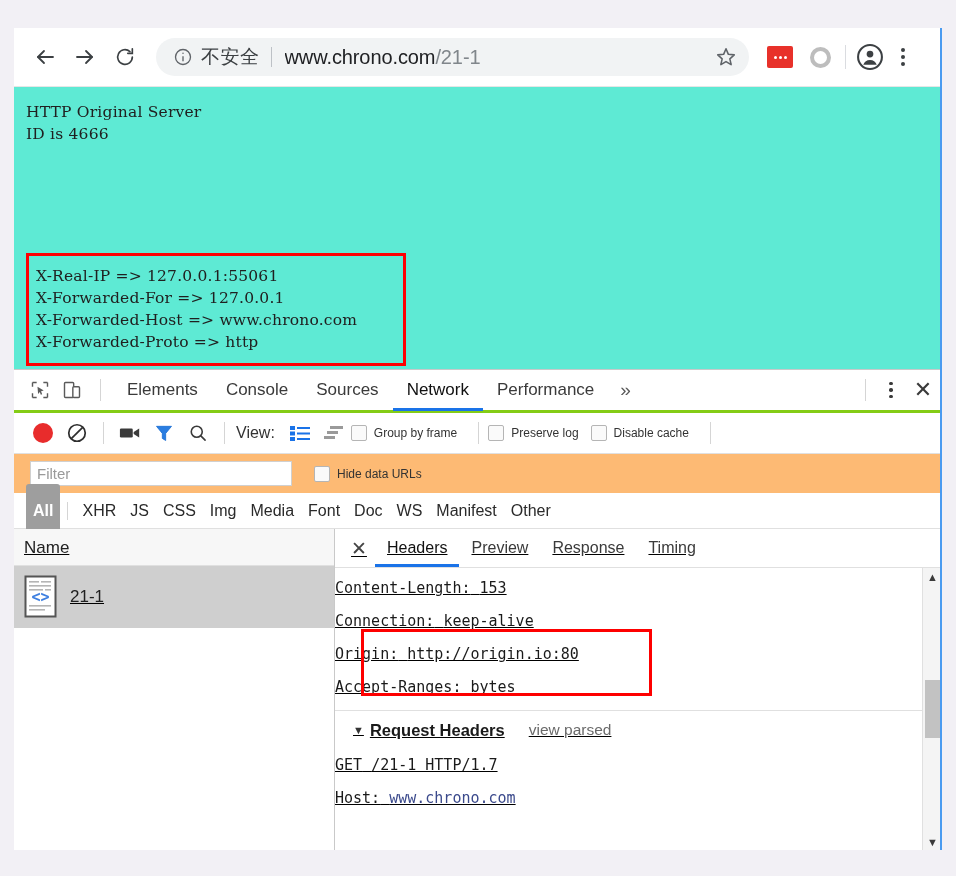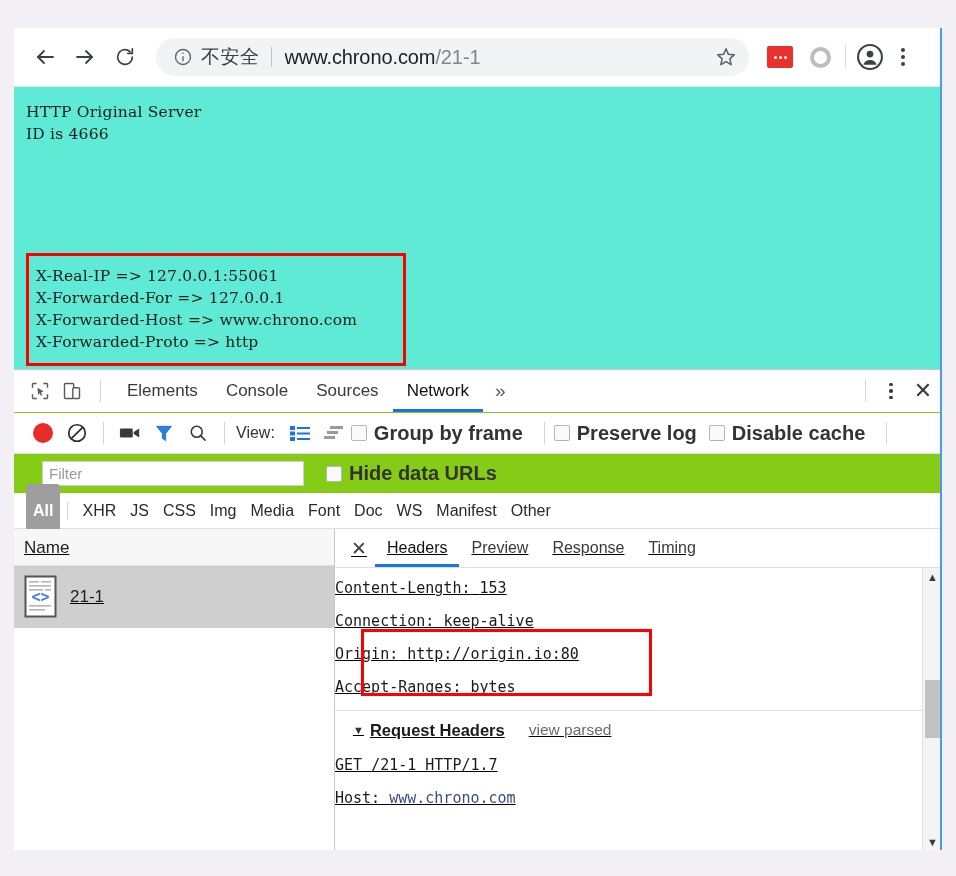--- a/index.html
+++ b/index.html
@@ -219,21 +219,21 @@
     background: #ffffff;
     border-top: 1px solid #c9c9c9;
     box-sizing: border-box;
   }
 
   .dt-tabbar {
     height: 43px;
     display: flex;
     align-items: center;
     padding-left: 10px;
-    border-bottom: 1px solid #84cc16;
+    border-bottom: 3px solid #84cc16;
     box-sizing: border-box;
     background: #ffffff;
   }
   .dt-iconbtn {
     width: 32px;
     height: 30px;
     display: flex;
     align-items: center;
     justify-content: center;
     color: #5a5a5a;
@@ -333,36 +333,35 @@
   .cb {
     width: 14px;
     height: 14px;
     border: 1px solid #b5b5b5;
     border-radius: 2px;
     background: #fafafa;
     flex: 0 0 auto;
     margin-right: 7px;
   }
   .cb-label {
-    font-size: 20px;
+    font-size: 12px;
     color: #333;
     margin-right: 12px;
     flex: 0 0 auto;
     white-space: nowrap;
-    font-weight: bold;
   }
 
   
   .nw-filterrow {
     height: 39px;
     display: flex;
     align-items: center;
-    padding-left: 28px;
-    box-sizing: border-box;
-    background: #84cc16;
+    padding-left: 16px;
+    box-sizing: border-box;
+    background: #fdba74;
   }
   .filter-input {
     width: 262px;
     height: 25px;
     border: 1px solid #d0d0d0;
     background: #ffffff;
     box-sizing: border-box;
     font-size: 15px;
     color: #9a9a9a;
     padding: 0 6px;
@@ -662,20 +661,21 @@
         <svg width="20" height="20" viewBox="0 0 24 24" fill="none" stroke="currentColor" stroke-width="1.7">
             <rect x="3" y="3" width="11" height="18" rx="1.2"></rect>
             <rect x="13" y="8" width="8" height="13" rx="1.2" fill="#fff"></rect>
           </svg>
       </div>
       <div class="dt-vsep"></div>
       <div class="dt-tab">Elements</div>
       <div class="dt-tab">Console</div>
       <div class="dt-tab">Sources</div>
       <div class="dt-tab active">Network</div>
+      <div class="dt-tab">Performance</div>
       <div class="dt-more">»</div>
       <div class="dt-spacer"></div>
       <div class="dt-vsep"></div>
       <div class="dt-kebab">
           <i></i>
           <i></i>
           <i></i>
         </div>
       <div class="dt-close">✕</div>
     </div>

